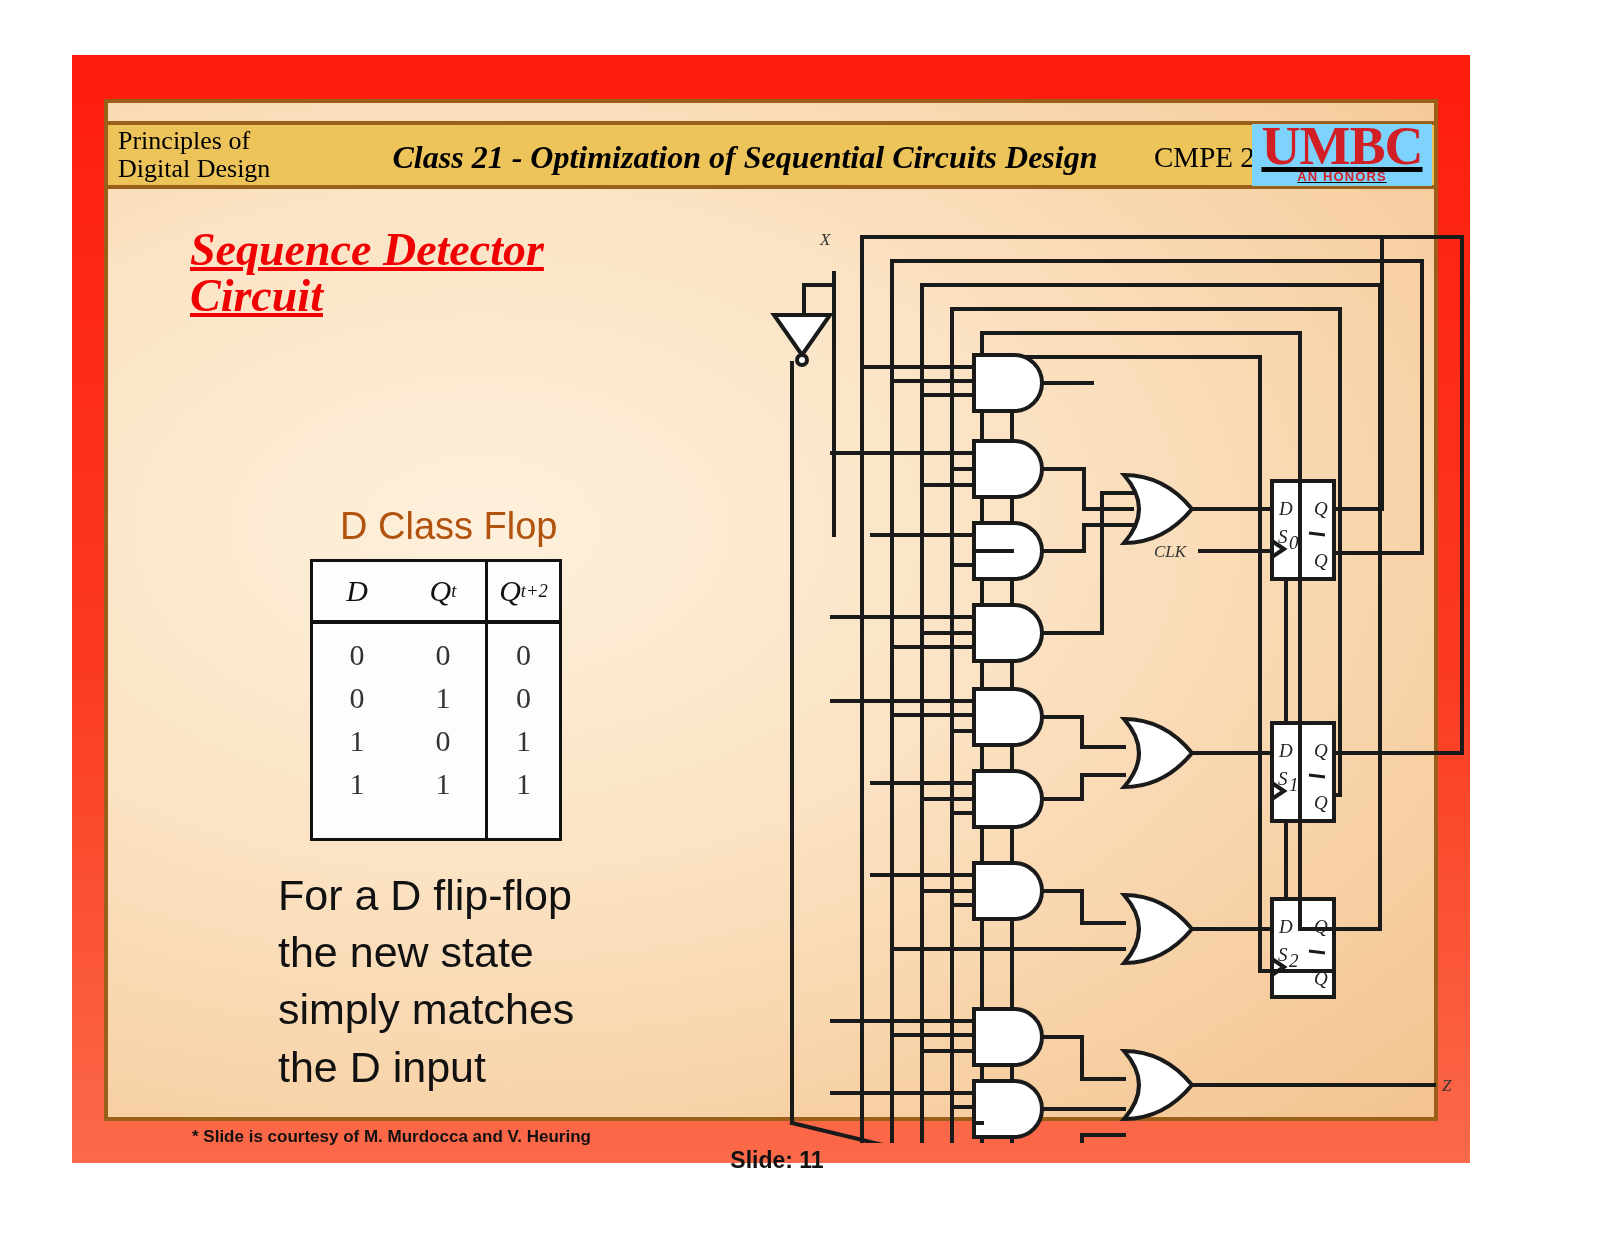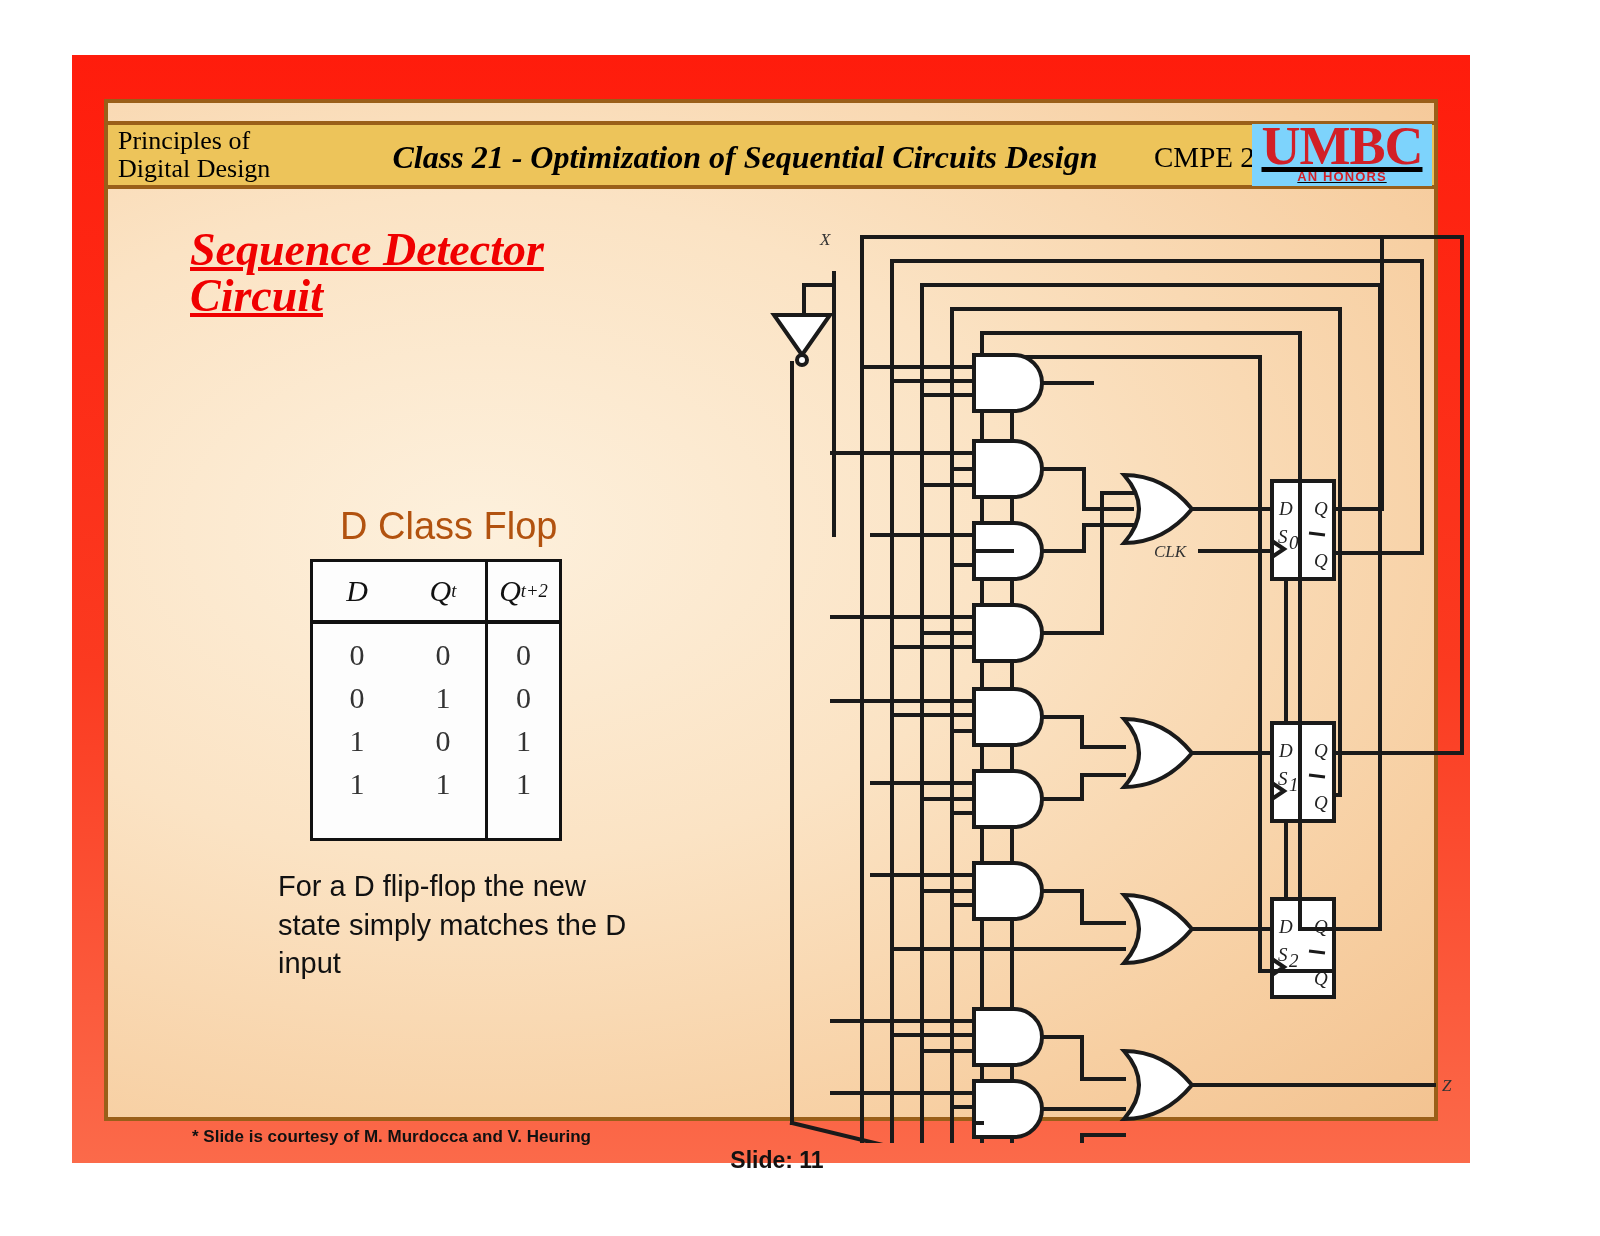--- a/index.html
+++ b/index.html
@@ -80,21 +80,21 @@
   #dff-body{display:flex;height:214px;}
   #dff-body .col{font-family:"Liberation Serif",serif;font-size:30px;color:#333;
     padding-top:14px;display:flex;flex-direction:column;align-items:center;gap:9px;}
   #dff-body .col1{width:88px;}
   #dff-body .col2{width:84px;}
   #dff-body .col3{flex:1;border-left:3px solid #111;}
   .sub{font-size:.62em;vertical-align:-.25em;font-style:italic;}
 
   #dfnote{
     position:absolute;left:206px;top:812px;width:360px;
-    font-family:"Liberation Sans",sans-serif;font-size:29px;line-height:1.33;color:#111;z-index:4;
+    font-family:"Liberation Sans",sans-serif;font-size:43px;line-height:1.33;color:#111;z-index:4;
   }
 
   #courtesy{
     position:absolute;left:120px;top:1072px;
     font-family:"Liberation Sans",sans-serif;font-size:17px;font-weight:600;color:#111;z-index:4;
   }
   #slideno{
     position:absolute;left:6px;top:1092px;width:1398px;text-align:center;
     font-family:"Liberation Sans",sans-serif;font-size:23px;font-weight:bold;color:#111;z-index:7;
   }

